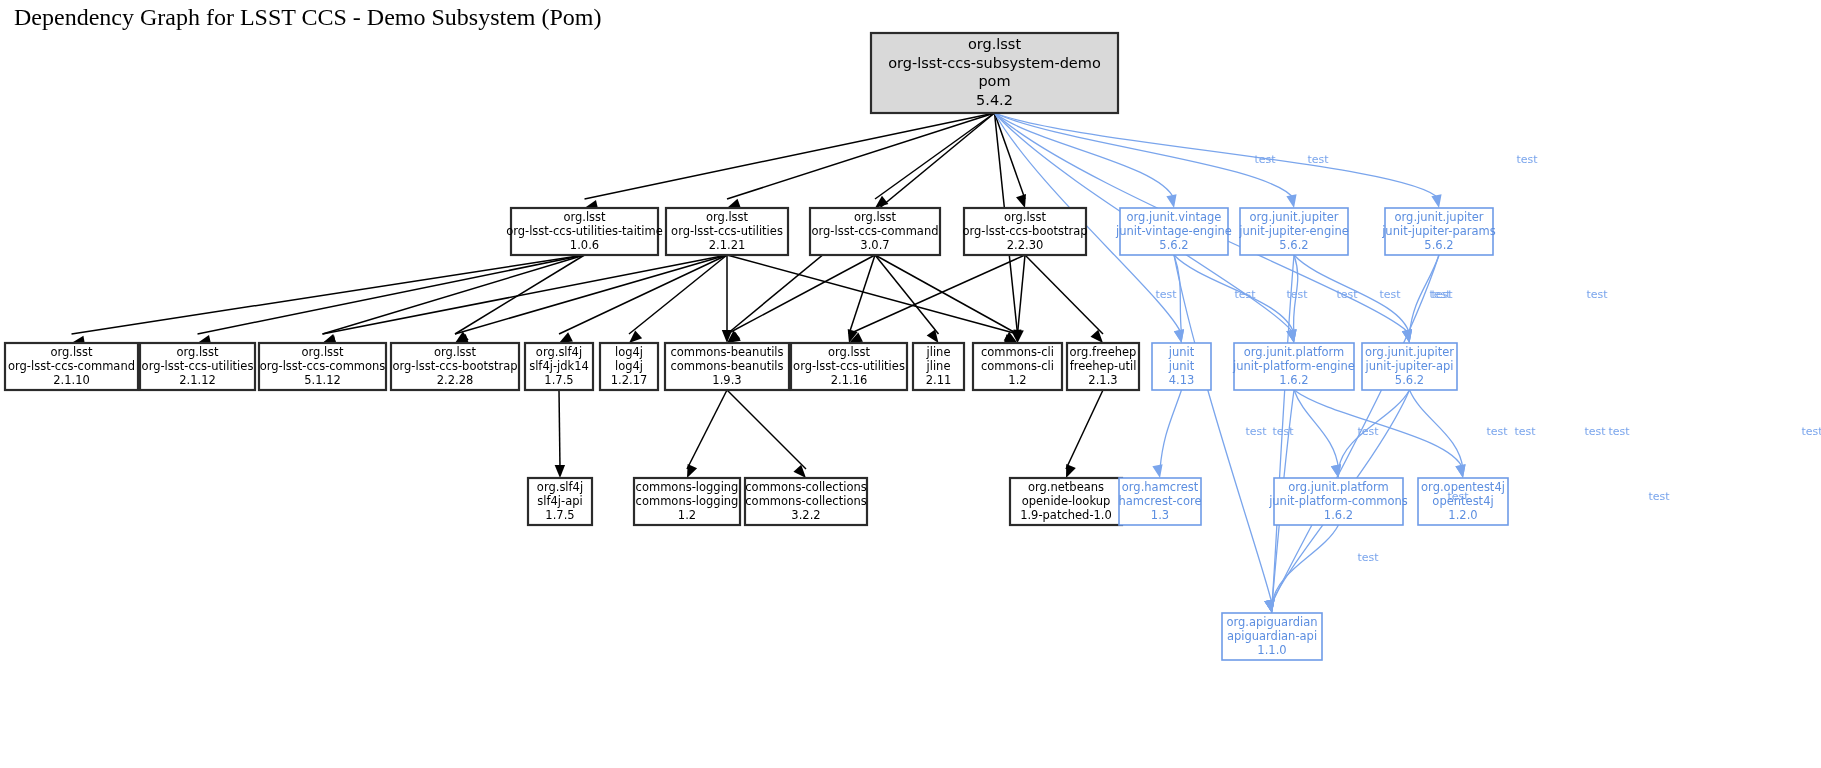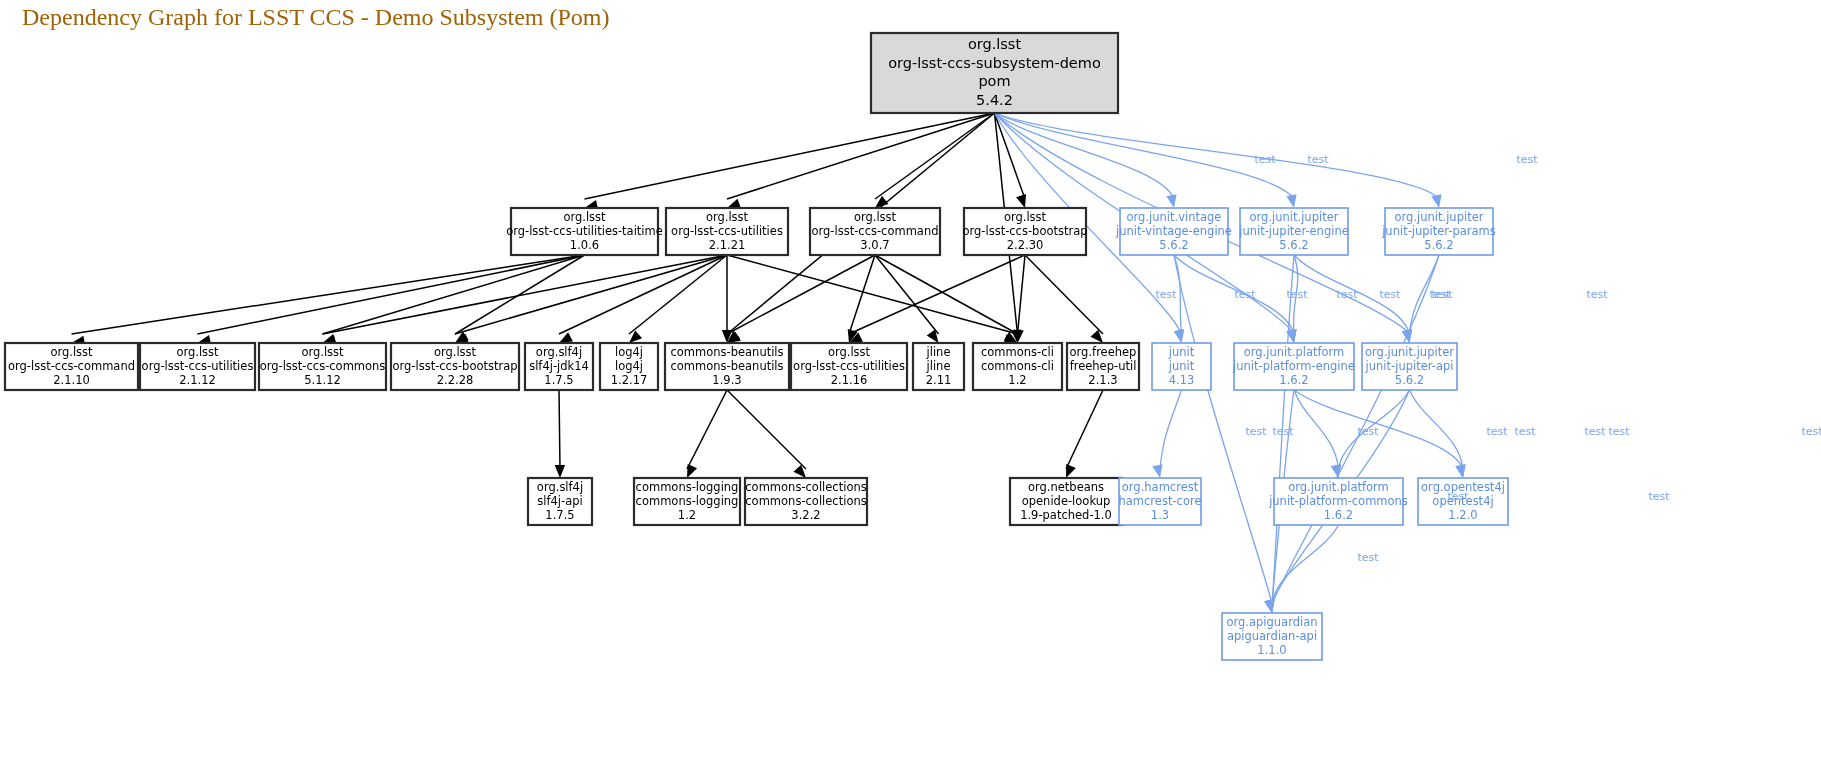--- a/index.html
+++ b/index.html
@@ -1,21 +1,21 @@
 <!DOCTYPE html>
 <html><head>
 <meta charset="utf-8">
 <style>
   html,body{margin:0;padding:0;background:#ffffff;}
   body{width:1821px;height:768px;overflow:hidden;font-family:"DejaVu Sans",sans-serif;}
   #stage{position:relative;width:1821px;height:768px;background:#fff;}
   #title{
-    position:absolute;left:22px;top:4px;
+    position:absolute;left:14px;top:4px;
     font-family:"Liberation Serif","DejaVu Serif",serif;
-    font-size:24px;color:#a16207;white-space:nowrap;
+    font-size:24px;color:#000000;white-space:nowrap;
   }
   svg{position:absolute;left:0;top:0;width:1821px;height:768px;}
   .node rect{fill:#ffffff;stroke:#2b2b2b;stroke-width:2.2;}
   .node.root rect{fill:#d9d9d9;stroke:#2b2b2b;stroke-width:2.2;}
   .node.test rect{fill:#ffffff;stroke:#6f9ce8;stroke-width:1.6;}
   .node text{
     font-family:"DejaVu Sans",sans-serif;font-size:11.5px;fill:#000;
     text-anchor:middle;dominant-baseline:middle;
   }
   .node.root text{font-size:14.5px;}

